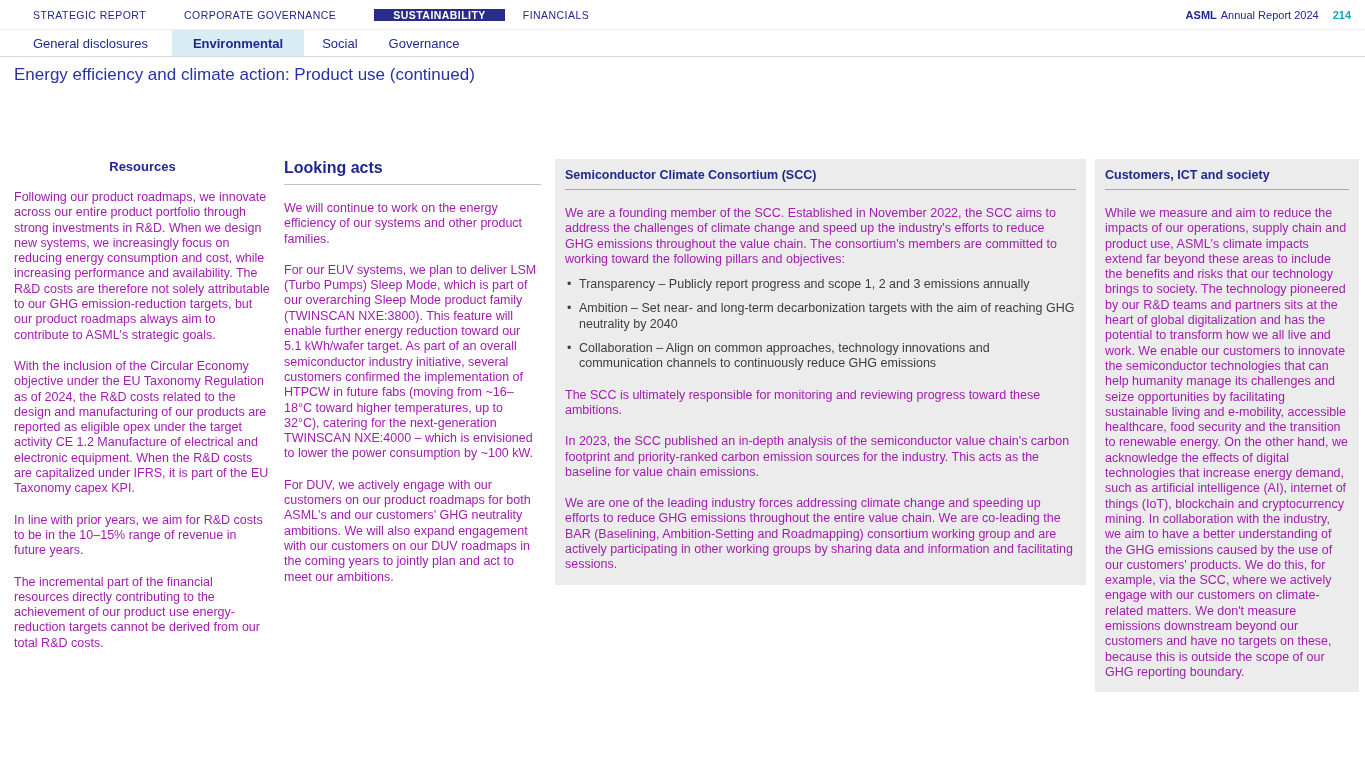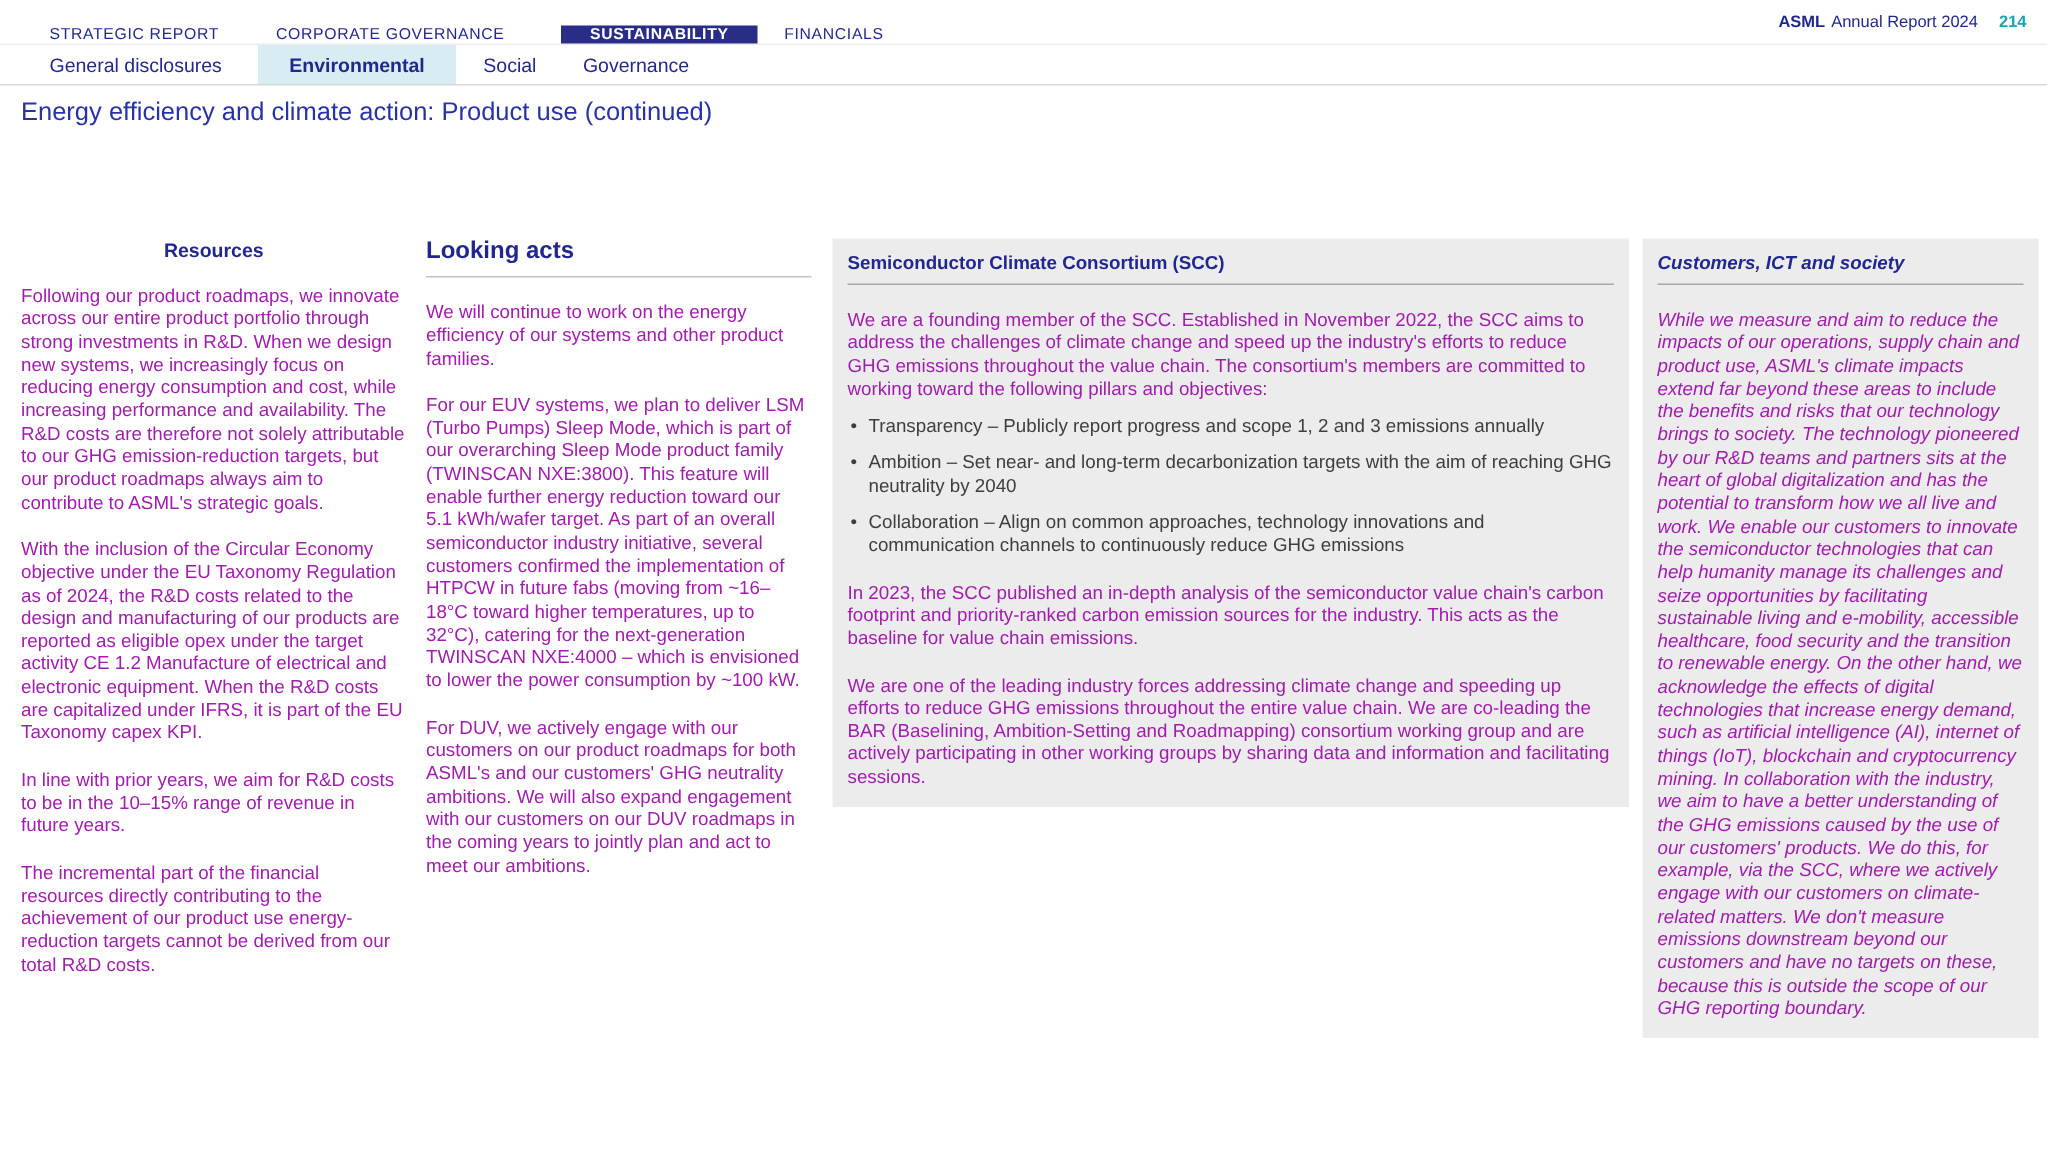--- a/index.html
+++ b/index.html
@@ -9,21 +9,21 @@
     background:#ffffff;
     font-family:"Liberation Sans", sans-serif;
     -webkit-font-smoothing:antialiased;
   }
 
   
   .topbar {
     height:30px; display:flex; align-items:stretch;
     border-bottom:1px solid #ececec; background:#fff;
   }
-  .topbar-left { display:flex; align-items:flex-end; padding-left:33px; }
+  .topbar-left { display:flex; align-items:center; padding-left:33px; }
   .nav-item {
     display:flex; align-items:center;
     font-size:10.5px; letter-spacing:.45px;
     color:#21278f; margin-right:38px; cursor:pointer; white-space:nowrap;
   }
   .nav-item.active {
     background:#2a2d87; color:#ffffff; font-weight:bold;
     padding:0 19px; margin-right:18px;
   }
   .topbar-right {
@@ -56,21 +56,21 @@
     color:#2732a8;
   }
   .columns { display:flex; align-items:flex-start; margin:74px 0 0 14px; }
 
   .col p {
     margin:16px 0 8px; font-size:12.5px; line-height:15.3px; color:#a21caf;
   }
   .col-resources { width:257px; margin-right:13px; }
   .col-looking   { width:257px; margin-right:14px; }
   .box-scc       { width:531px; margin-right:9px; }
-  .box-customers { width:264px;font-style:italic; }
+  .box-customers { width:264px; }
 
   .col-heading-sm {
     margin:0 0 5px; font-size:13px; font-weight:bold; color:#21278f;text-align:center;
   }
   .col-heading-lg {
     margin:0 0 9px; padding-bottom:7px;
     font-size:16px; font-weight:bold; color:#21278f;
     border-bottom:1px solid #c3c3c3;
   }
 
@@ -129,20 +129,21 @@
       <p>For our EUV systems, we plan to deliver LSM (Turbo Pumps) Sleep Mode, which is part of our overarching Sleep Mode product family (TWINSCAN NXE:3800). This feature will enable further energy reduction toward our 5.1 kWh/wafer target. As part of an overall semiconductor industry initiative, several customers confirmed the implementation of HTPCW in future fabs (moving from ~16–18°C toward higher temperatures, up to 32°C), catering for the next-generation TWINSCAN NXE:4000 – which is envisioned to lower the power consumption by ~100 kW.</p>
       <p>For DUV, we actively engage with our customers on our product roadmaps for both ASML's and our customers' GHG neutrality ambitions. We will also expand engagement with our customers on our DUV roadmaps in the coming years to jointly plan and act to meet our ambitions.</p>
     </section>
 
     <section class="col box box-scc">
       <h3 class="box-heading">Semiconductor Climate Consortium (SCC)</h3>
       <p style="margin-bottom:10px;">We are a founding member of the SCC. Established in November 2022, the SCC aims to address the challenges of climate change and speed up the industry's efforts to reduce GHG emissions throughout the value chain. The consortium's members are committed to working toward the following pillars and objectives:</p>
       <div class="bullet">Transparency – Publicly report progress and scope 1, 2 and 3 emissions annually</div>
       <div class="bullet">Ambition – Set near- and long-term decarbonization targets with the aim of reaching GHG neutrality by 2040</div>
       <div class="bullet">Collaboration – Align on common approaches, technology innovations and communication channels to continuously reduce GHG emissions</div>
+      <p>The SCC is ultimately responsible for monitoring and reviewing progress toward these ambitions.</p>
       <p>In 2023, the SCC published an in-depth analysis of the semiconductor value chain's carbon footprint and priority-ranked carbon emission sources for the industry. This acts as the baseline for value chain emissions.</p>
       <p>We are one of the leading industry forces addressing climate change and speeding up efforts to reduce GHG emissions throughout the entire value chain. We are co-leading the BAR (Baselining, Ambition-Setting and Roadmapping) consortium working group and are actively participating in other working groups by sharing data and information and facilitating sessions.</p>
     </section>
 
     <section class="col box box-customers">
       <h3 class="box-heading">Customers, ICT and society</h3>
       <p>While we measure and aim to reduce the impacts of our operations, supply chain and product use, ASML's climate impacts extend far beyond these areas to include the benefits and risks that our technology brings to society. The technology pioneered by our R&amp;D teams and partners sits at the heart of global digitalization and has the potential to transform how we all live and work. We enable our customers to innovate the semiconductor technologies that can help humanity manage its challenges and seize opportunities by facilitating sustainable living and e-mobility, accessible healthcare, food security and the transition to renewable energy. On the other hand, we acknowledge the effects of digital technologies that increase energy demand, such as artificial intelligence (AI), internet of things (IoT), blockchain and cryptocurrency mining. In collaboration with the industry, we aim to have a better understanding of the GHG emissions caused by the use of our customers' products. We do this, for example, via the SCC, where we actively engage with our customers on climate-related matters. We don't measure emissions downstream beyond our customers and have no targets on these, because this is outside the scope of our GHG reporting boundary.</p>
     </section>
 
   </div>

